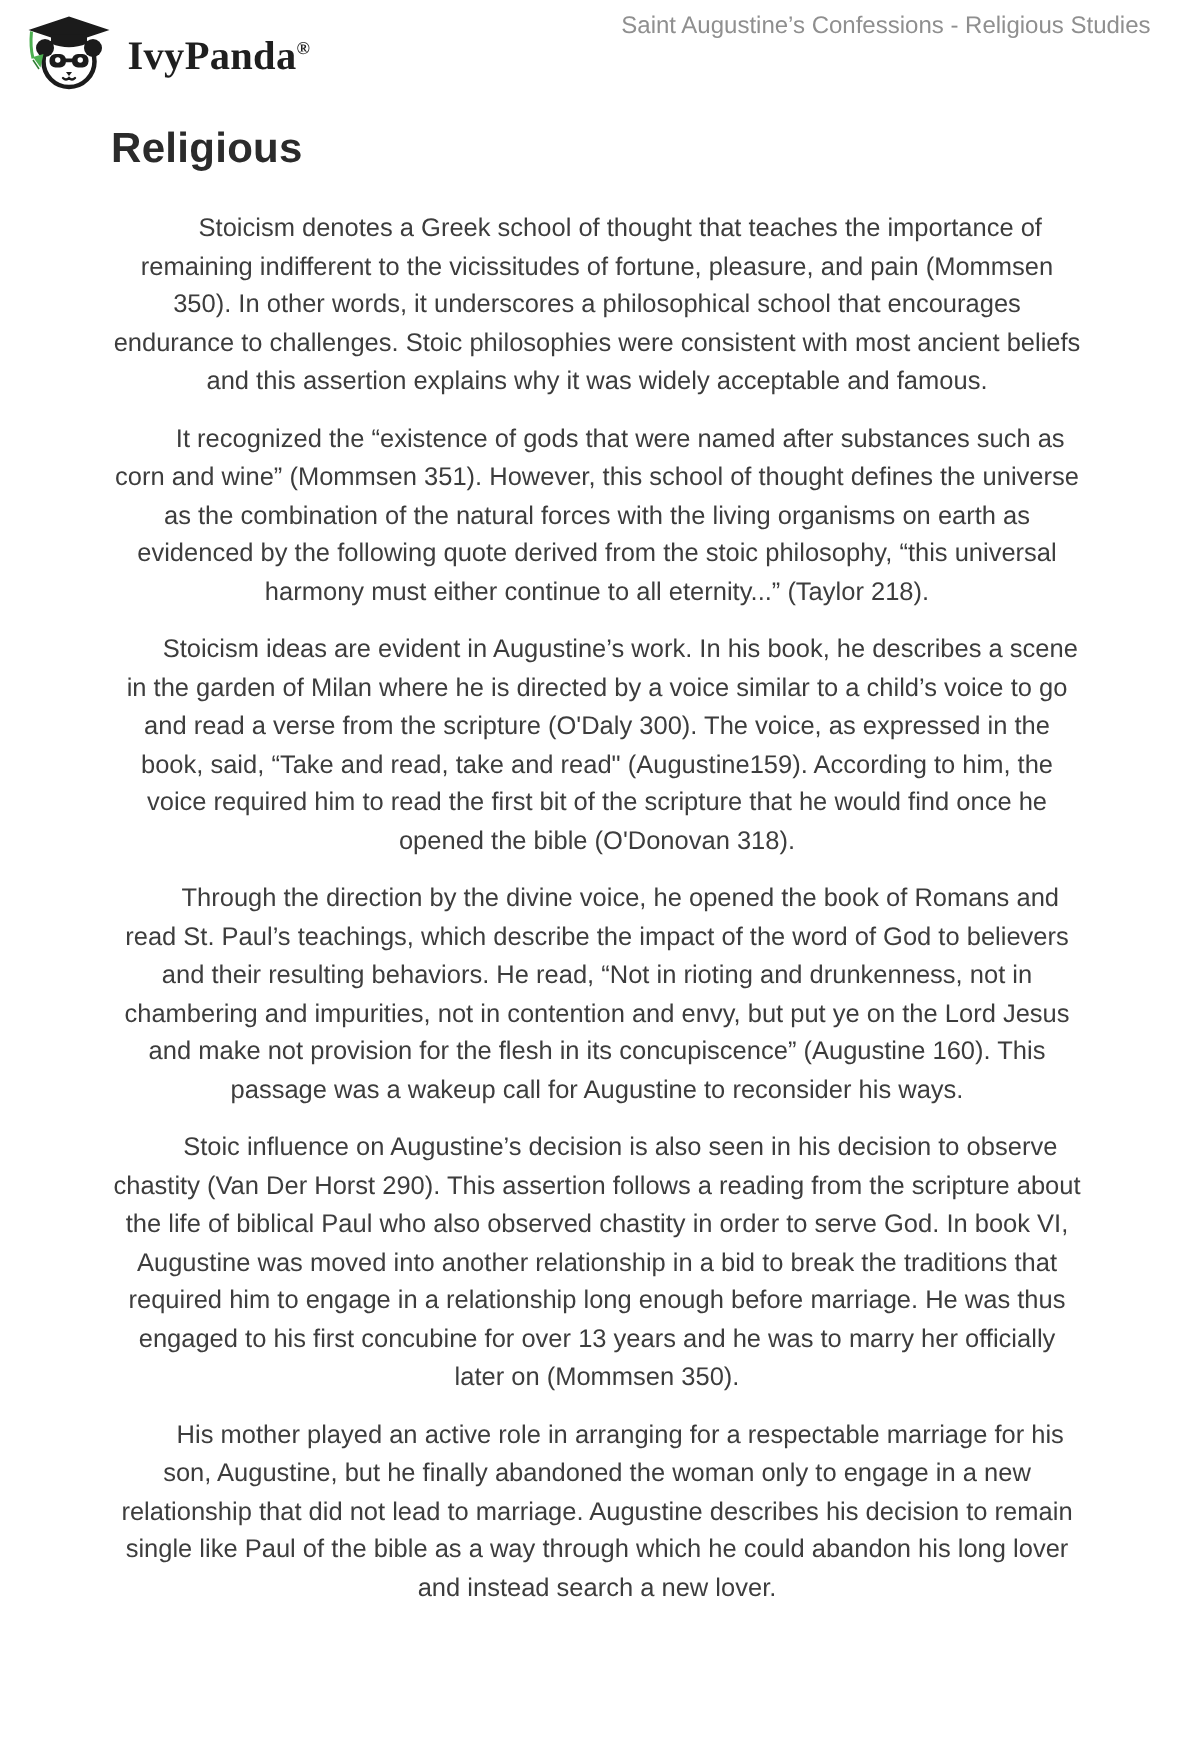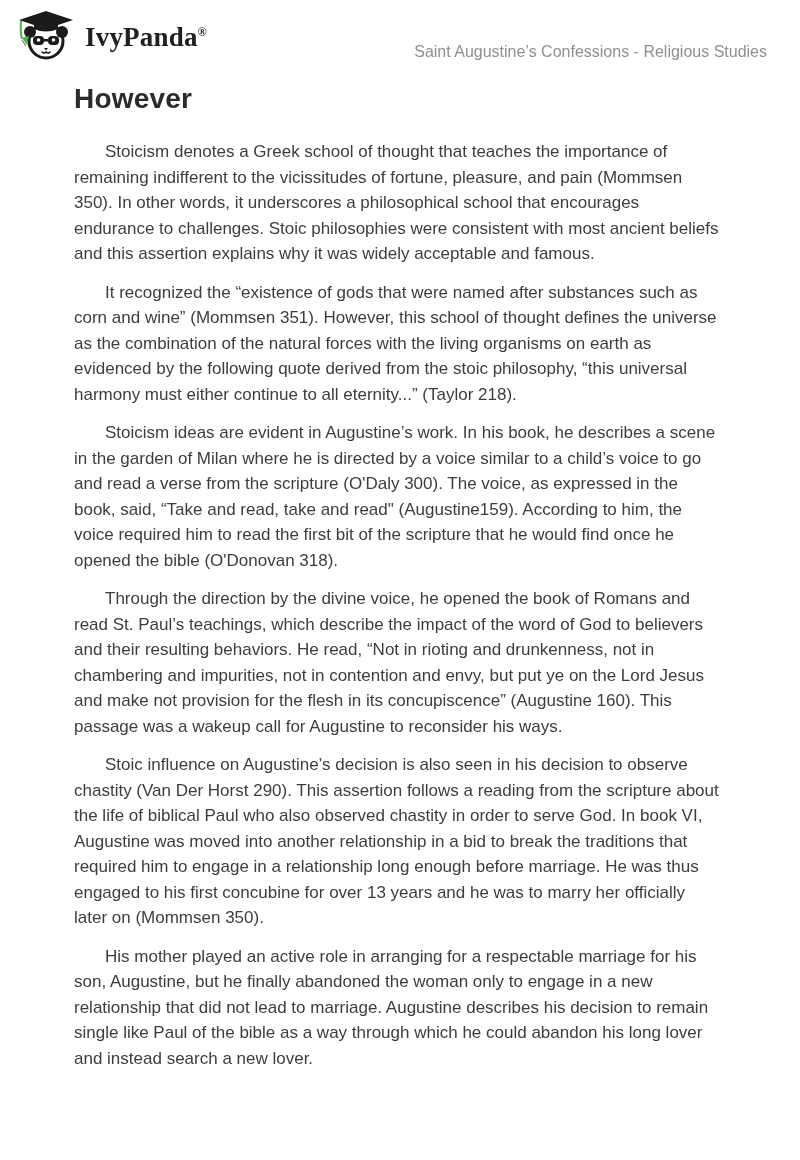--- a/index.html
+++ b/index.html
@@ -9,21 +9,21 @@
     height: 1160px;
     background: #ffffff;
     font-family: "Liberation Sans", sans-serif;
     overflow: hidden;
     margin: 0 auto;
   }
   
   .hdr {
     display: flex;
     justify-content: space-between;
-    align-items: flex-end;
+    align-items: flex-start;
     padding: 8px 33px 0 14px;
   }
   .brand { display: flex; align-items: center; gap: 9px; }
   .brand svg { display: block; }
   .brand-name {
     font-family: "Liberation Serif", serif;
     font-weight: 700;
     font-size: 27px;
     color: #1f1f1f;
     letter-spacing: 0.2px;
@@ -44,21 +44,21 @@
     color: #2b2b2b;
     margin: 22px 0 24px 0;
     letter-spacing: 0.2px;
   }
   .essay p {
     font-size: 17px;
     line-height: 25.5px;
     color: #3d3d3d;
     margin: 0 0 13px 0;
     text-indent: 31px;
-    text-align: left;
+    text-align: center;
   }
   
   .ftr {
     position: absolute;
     right: 33px;
     bottom: 14px;
   }
   .ftr .url {
     color: #b9b9b9;
     font-size: 13.5px;
@@ -94,21 +94,21 @@
         <path d="M7 11 q-1 10 1 18" fill="none" stroke="#4caf50" stroke-width="2"></path>
         <path d="M8 28 l5 7 l2 -9 z" fill="#4caf50"></path>
         <path d="M8 30 l4 6" stroke="#2e7d32" stroke-width="1"></path>
       </svg>
       <span class="brand-name"><span>IvyPanda</span><sup>®</sup></span>
     </div>
     <div class="doc-title">Saint Augustine’s Confessions - Religious Studies</div>
   </div>
 
   <div class="essay">
-    <h1>However</h1>
+    <h1>Religious</h1>
     <p>Stoicism denotes a Greek school of thought that teaches the importance of remaining indifferent to the vicissitudes of fortune, pleasure, and pain (Mommsen 350). In other words, it underscores a philosophical school that encourages endurance to challenges. Stoic philosophies were consistent with most ancient beliefs and this assertion explains why it was widely acceptable and famous.</p>
     <p>It recognized the “existence of gods that were named after substances such as corn and wine” (Mommsen 351). However, this school of thought defines the universe as the combination of the natural forces with the living organisms on earth as evidenced by the following quote derived from the stoic philosophy, “this universal harmony must either continue to all eternity...” (Taylor 218).</p>
     <p>Stoicism ideas are evident in Augustine’s work. In his book, he describes a scene in the garden of Milan where he is directed by a voice similar to a child’s voice to go and read a verse from the scripture (O'Daly 300). The voice, as expressed in the book, said, “Take and read, take and read" (Augustine159). According to him, the voice required him to read the first bit of the scripture that he would find once he opened the bible (O'Donovan 318).</p>
     <p>Through the direction by the divine voice, he opened the book of Romans and read St. Paul’s teachings, which describe the impact of the word of God to believers and their resulting behaviors. He read, “Not in rioting and drunkenness, not in chambering and impurities, not in contention and envy, but put ye on the Lord Jesus and make not provision for the flesh in its concupiscence” (Augustine 160). This passage was a wakeup call for Augustine to reconsider his ways.</p>
     <p>Stoic influence on Augustine’s decision is also seen in his decision to observe chastity (Van Der Horst 290). This assertion follows a reading from the scripture about the life of biblical Paul who also observed chastity in order to serve God. In book VI, Augustine was moved into another relationship in a bid to break the traditions that required him to engage in a relationship long enough before marriage. He was thus engaged to his first concubine for over 13 years and he was to marry her officially later on (Mommsen 350).</p>
     <p>His mother played an active role in arranging for a respectable marriage for his son, Augustine, but he finally abandoned the woman only to engage in a new relationship that did not lead to marriage. Augustine describes his decision to remain single like Paul of the bible as a way through which he could abandon his long lover and instead search a new lover.</p>
   </div>
 
 
 </div>

